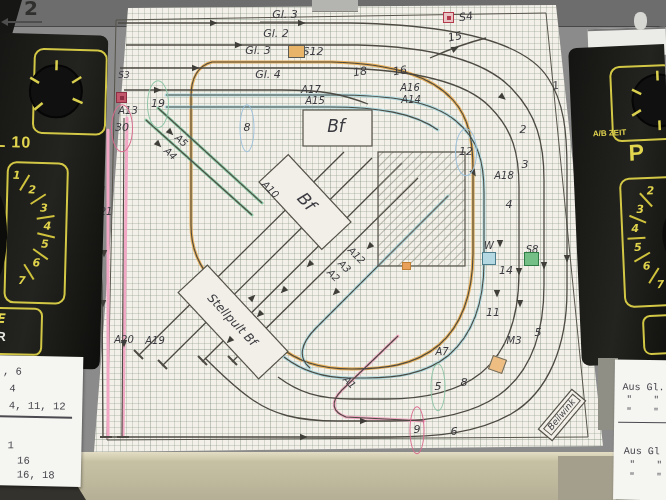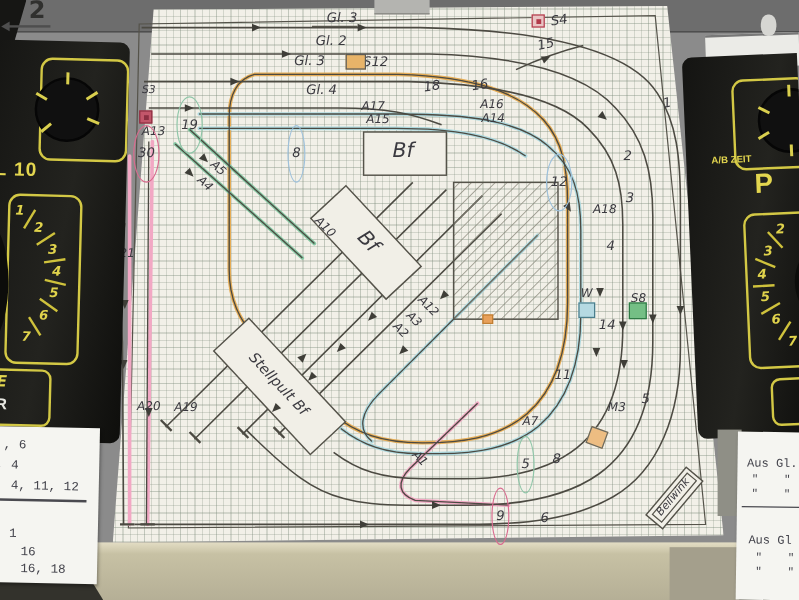--- a/index.html
+++ b/index.html
@@ -196,21 +196,21 @@
       <span class="lbl" style="left: 124px; top: 340px; font-size: 10px; transform: translate(-50%, -50%) rotate(0deg);">A20</span>
       <span class="lbl" style="left: 155px; top: 341px; font-size: 10px; transform: translate(-50%, -50%) rotate(0deg);">A19</span>
       <span class="lbl circ" style="left: 466px; top: 152px; border-color: rgb(158, 193, 220); transform: translate(-50%, -50%) rotate(0deg);">12</span>
       <span class="lbl" style="left: 523px; top: 130px; transform: translate(-50%, -50%) rotate(0deg);">2</span>
       <span class="lbl" style="left: 525px; top: 165px; transform: translate(-50%, -50%) rotate(0deg);">3</span>
       <span class="lbl" style="left: 504px; top: 176px; font-size: 10px; transform: translate(-50%, -50%) rotate(0deg);">A18</span>
       <span class="lbl" style="left: 509px; top: 205px; transform: translate(-50%, -50%) rotate(0deg);">4</span>
       <span class="lbl" style="left: 489px; top: 246px; font-size: 10px; transform: translate(-50%, -50%) rotate(0deg);">W</span>
       <span class="lbl" style="left: 506px; top: 271px; transform: translate(-50%, -50%) rotate(0deg);">14</span>
       <span class="lbl" style="left: 532px; top: 250px; font-size: 10px; transform: translate(-50%, -50%) rotate(0deg);">S8</span>
-      <span class="lbl" style="left: 469px; top: 313px; transform: translate(-50%, -50%) rotate(0deg);">11</span>
+      <span class="lbl" style="left: 493px; top: 313px; transform: translate(-50%, -50%) rotate(0deg);">11</span>
       <span class="lbl" style="left: 538px; top: 333px; transform: translate(-50%, -50%) rotate(0deg);">5</span>
       <span class="lbl" style="left: 514px; top: 341px; font-size: 10px; transform: translate(-50%, -50%) rotate(0deg);">M3</span>
       <span class="lbl" style="left: 442px; top: 352px; font-size: 10px; transform: translate(-50%, -50%) rotate(0deg);">A7</span>
       <span class="lbl circ" style="left: 438px; top: 387px; border-color: rgb(143, 198, 168); transform: translate(-50%, -50%) rotate(0deg);">5</span>
       <span class="lbl" style="left: 464px; top: 383px; transform: translate(-50%, -50%) rotate(0deg);">8</span>
       <span class="lbl circ" style="left: 417px; top: 430px; border-color: rgb(217, 107, 143); transform: translate(-50%, -50%) rotate(0deg);">9</span>
       <span class="lbl" style="left: 454px; top: 432px; transform: translate(-50%, -50%) rotate(0deg);">6</span>
       <span class="lbl boxed" style="left: 562px; top: 415px; transform: translate(-50%, -50%) rotate(-50deg);">Beilwink</span>
       <div class="mrk" style="left: 443px; top: 12px; width: 11px; height: 11px; background: rgb(233, 196, 196); border: 1.5px solid rgb(178, 58, 74); transform: rotate(0deg);">
         <div class="inner" style="background: rgb(178, 58, 74);"></div>

